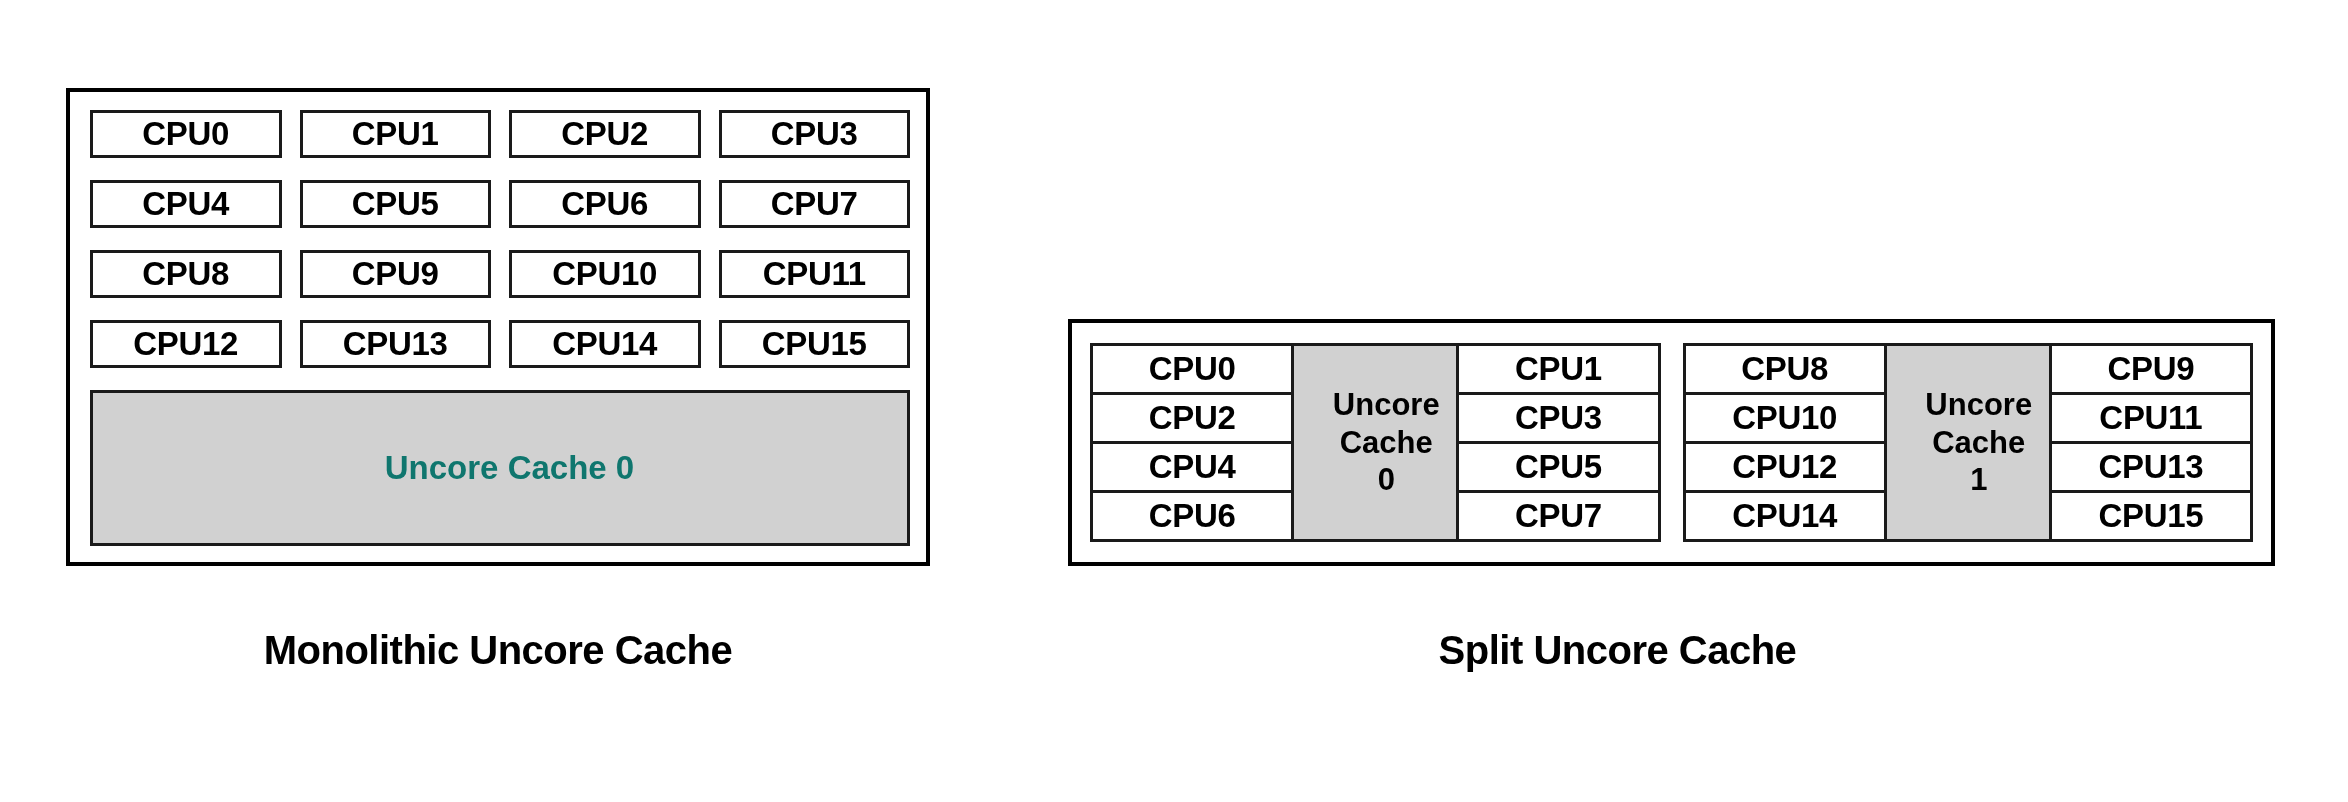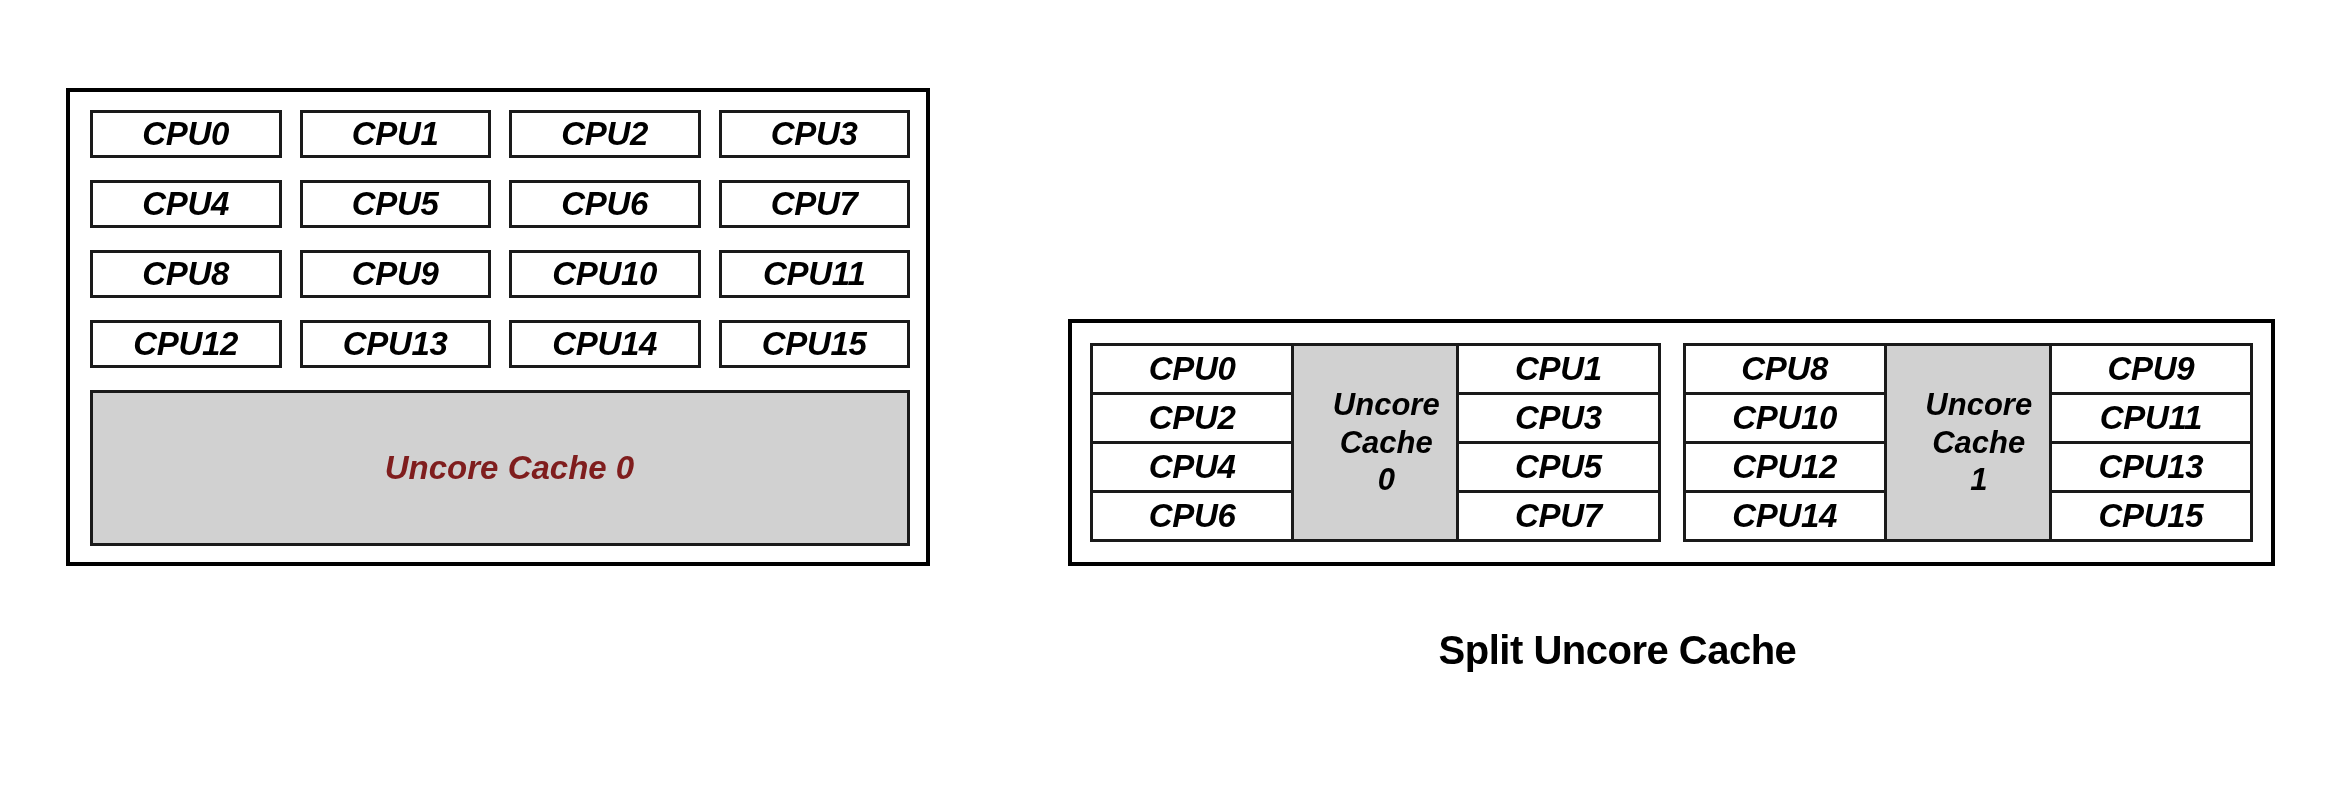--- a/index.html
+++ b/index.html
@@ -16,21 +16,20 @@
   }
 
   
   .figure { position: absolute; }
 
   .outer-box {
     position: absolute;
     border: 4px solid #000000;
     background: #ffffff;
     box-sizing: border-box;
-    font-style: italic;
   }
 
   .caption {
     position: absolute;
     text-align: center;
     font-weight: bold;
     font-size: 40px;
     color: #000000;
     letter-spacing: -0.5px;
     white-space: nowrap;
@@ -75,21 +74,21 @@
     width: 820px;
     height: 156px;
     border: 3px solid #1a1a1a;
     background: #d1d1d1;
     box-sizing: border-box;
     display: flex;
     align-items: center;
     justify-content: center;
     font-weight: bold;
     font-size: 33px;
-    color: #7f1d1d;
+    color: #0f766e;
     font-stretch: condensed;
     padding-left: 19px;
   }
 
   #monolithic-caption { left: 66px; top: 628px; width: 864px; }
 
   
   #split-figure { left: 0px; top: 0px; width: 2348px; height: 802px; }
 
   #split-outer { left: 1068px; top: 319px; width: 1207px; height: 247px; }
@@ -181,20 +180,21 @@
       <div class="cpu-box">CPU12</div>
       <div class="cpu-box">CPU13</div>
       <div class="cpu-box">CPU14</div>
       <div class="cpu-box">CPU15</div>
     </div>
 
     <div id="monolithic-cache">Uncore Cache 0</div>
 
   </div>
 
+  <div class="caption" id="monolithic-caption">Monolithic Uncore Cache</div>
 </div>
 
 <div class="figure" id="split-figure">
 
   <div class="outer-box" id="split-outer">
 
     <div id="split-groups">
 
       <div class="cache-group">
         <div class="cpu-column">

